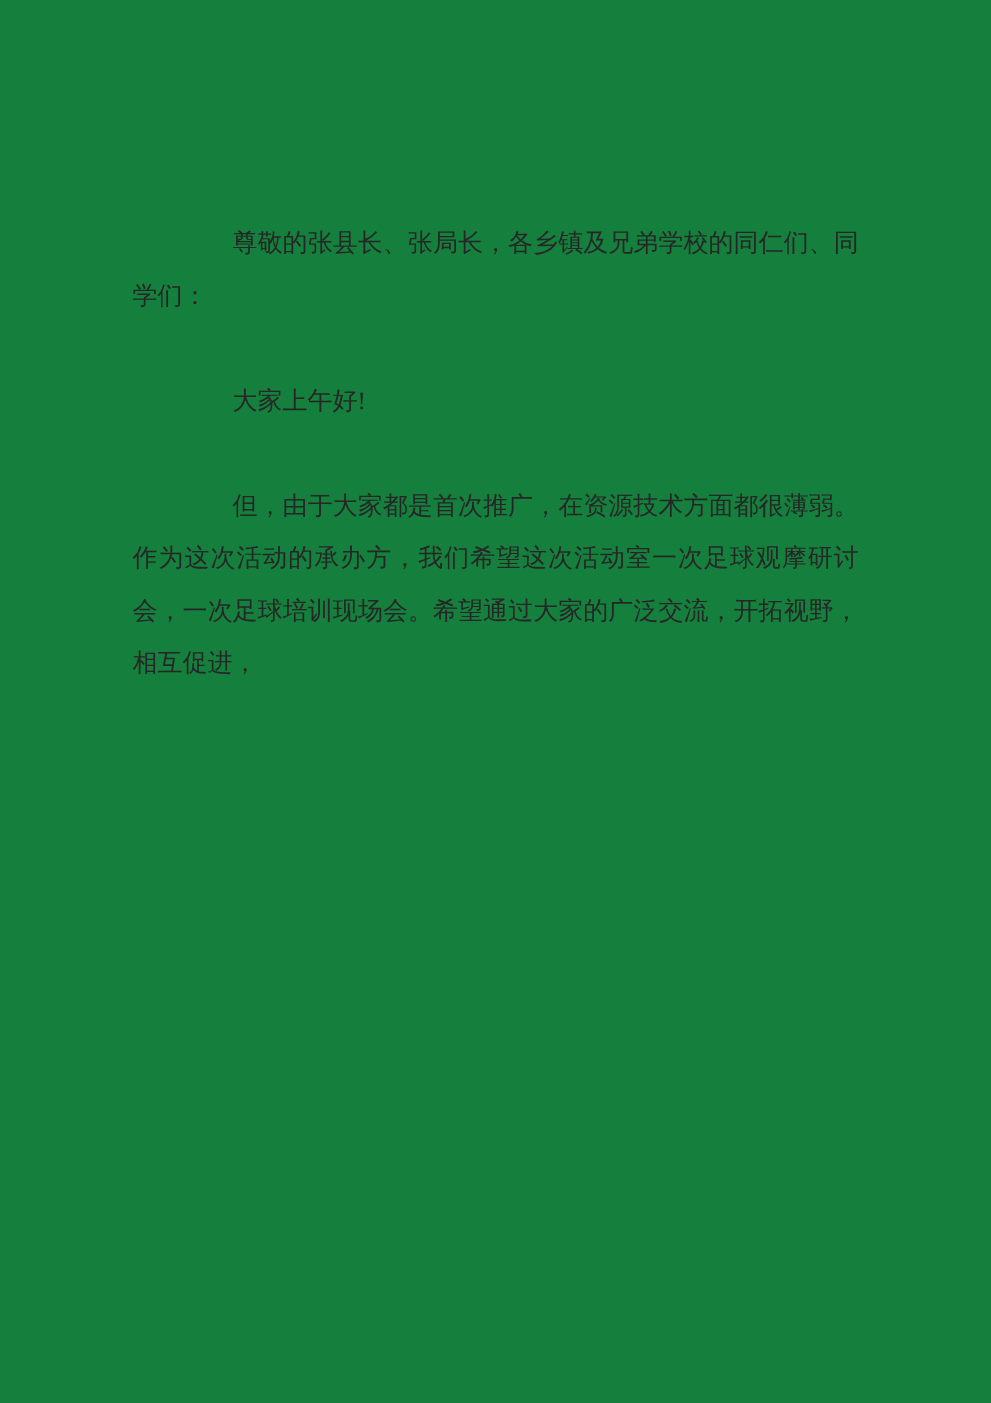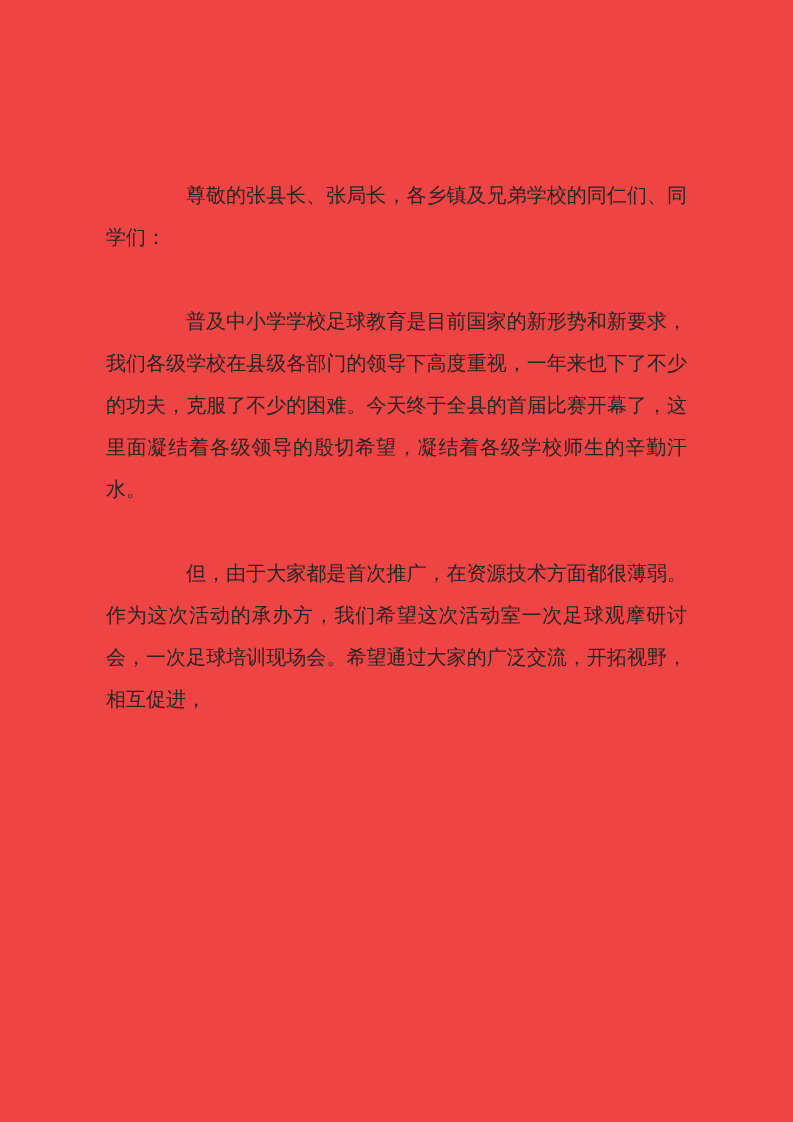--- a/index.html
+++ b/index.html
@@ -10,21 +10,21 @@
   body {
     width: 793px;
     height: 1122px;
     overflow: hidden;
     font-family: "Liberation Serif", "DejaVu Serif", serif;
   }
   .page {
     box-sizing: border-box;
     width: 793px;
     height: 1122px;
-    background: #ef4444;
+    background: #15803d;
     padding: 174px 106px 0 106px;
   }
   .doc-body {
     width: 581px;
     color: #262626;
     font-size: 20px;
     line-height: 42px;
     text-align: justify;
   }
   .doc-body p {
@@ -32,16 +32,16 @@
     text-indent: 80px;
     word-break: break-all;
   }
 </style>
 </head>
 <body>
 
 <div class="page">
   <div class="doc-body">
     <p>尊敬的张县长、张局长，各乡镇及兄弟学校的同仁们、同学们：</p>
-    <p>普及中小学学校足球教育是目前国家的新形势和新要求，我们各级学校在县级各部门的领导下高度重视，一年来也下了不少的功夫，克服了不少的困难。今天终于全县的首届比赛开幕了，这里面凝结着各级领导的殷切希望，凝结着各级学校师生的辛勤汗水。</p>
+    <p>大家上午好!</p>
     <p>但，由于大家都是首次推广，在资源技术方面都很薄弱。作为这次活动的承办方，我们希望这次活动室一次足球观摩研讨会，一次足球培训现场会。希望通过大家的广泛交流，开拓视野，相互促进，</p>
   </div>
 </div>
 
 </body></html>

